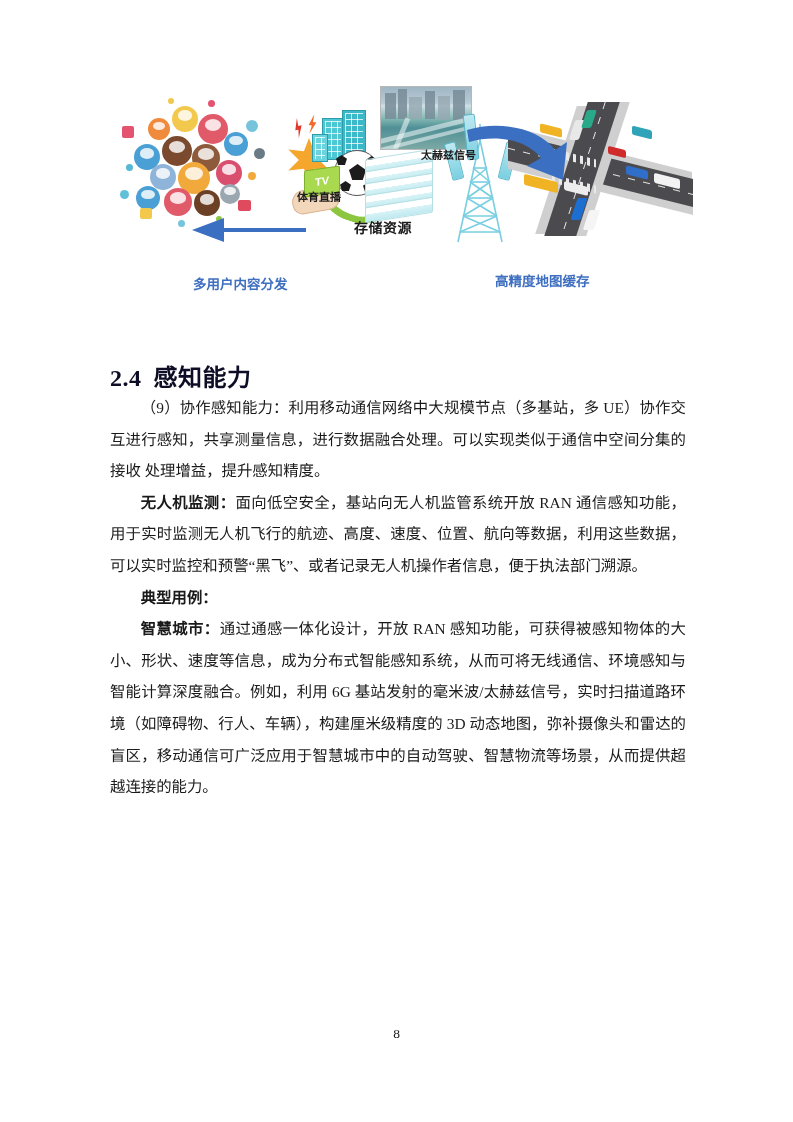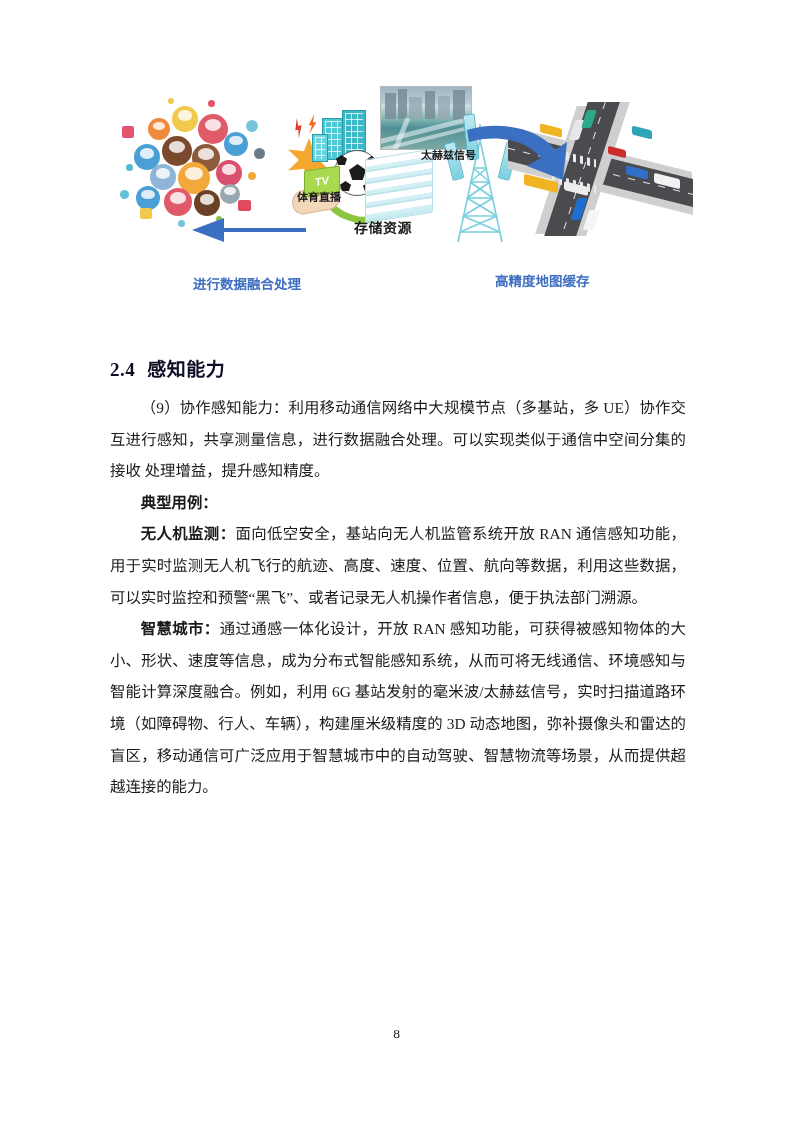--- a/index.html
+++ b/index.html
@@ -305,21 +305,21 @@
     letter-spacing: 0.2px;
   }
 
   
   .section-heading {
     position: absolute;
     left: 110px;
     top: 338px;
     font-family: "Liberation Sans", "DejaVu Sans", sans-serif;
     font-weight: bold;
-    font-size: 19px;
+    font-size: 24px;
     color: #0d0d26;
     letter-spacing: 0.5px;
     text-align: right;
   }
   .section-heading .num {
     font-family: "Liberation Serif", serif;
     margin-right: 12px;
   }
 
   
@@ -496,33 +496,33 @@
       <div class="arrow-right">
         <svg width="110" height="62" viewBox="0 0 110 62" aria-hidden="true">
           <path d="M2 6 C34 -4 74 4 90 26 L102 18 L98 56 L62 42 L76 34 C62 16 32 10 4 18 Z" fill="#3a6fc2"></path>
         </svg>
       </div>
 
       <div class="fig-label lbl-sports">体育直播</div>
       <div class="fig-label lbl-hdmap">太赫兹信号</div>
       <div class="fig-label lbl-storage">存储资源</div>
 
-      <div class="fig-caption-blue cap-left" style="color:#3f6fc0;">进行数据融合处理</div>
+      <div class="fig-caption-blue cap-left" style="color:#3f6fc0;">多用户内容分发</div>
       <div class="fig-caption-blue cap-right" style="color:#3f6fc0;">高精度地图缓存</div>
 
     </div>
   </div>
 
 
   <h2 class="section-heading">
     <span class="num">2.4</span><span>感知能力</span>
   </h2>
 
   <div class="body-copy" id="body-copy">
       <p>（9）协作感知能力：利用移动通信网络中大规模节点（多基站，多 UE）协作交互进行感知，共享测量信息，进行数据融合处理。可以实现类似于通信中空间分集的接收 处理增益，提升感知精度。</p>
+      <p><b>无人机监测：</b>面向低空安全，基站向无人机监管系统开放 RAN 通信感知功能，用于实时监测无人机飞行的航迹、高度、速度、位置、航向等数据，利用这些数据，可以实时监控和预警“黑飞”、或者记录无人机操作者信息，便于执法部门溯源。</p>
       <p><b>典型用例：</b></p>
-      <p><b>无人机监测：</b>面向低空安全，基站向无人机监管系统开放 RAN 通信感知功能，用于实时监测无人机飞行的航迹、高度、速度、位置、航向等数据，利用这些数据，可以实时监控和预警“黑飞”、或者记录无人机操作者信息，便于执法部门溯源。</p>
       <p><b>智慧城市：</b>通过通感一体化设计，开放 RAN 感知功能，可获得被感知物体的大小、形状、速度等信息，成为分布式智能感知系统，从而可将无线通信、环境感知与智能计算深度融合。例如，利用 6G 基站发射的毫米波/太赫兹信号，实时扫描道路环境（如障碍物、行人、车辆），构建厘米级精度的 3D 动态地图，弥补摄像头和雷达的盲区，移动通信可广泛应用于智慧城市中的自动驾驶、智慧物流等场景，从而提供超越连接的能力。</p>
     </div>
 
   <div class="page-number">8</div>
 
 </div>
 
 </body></html>

